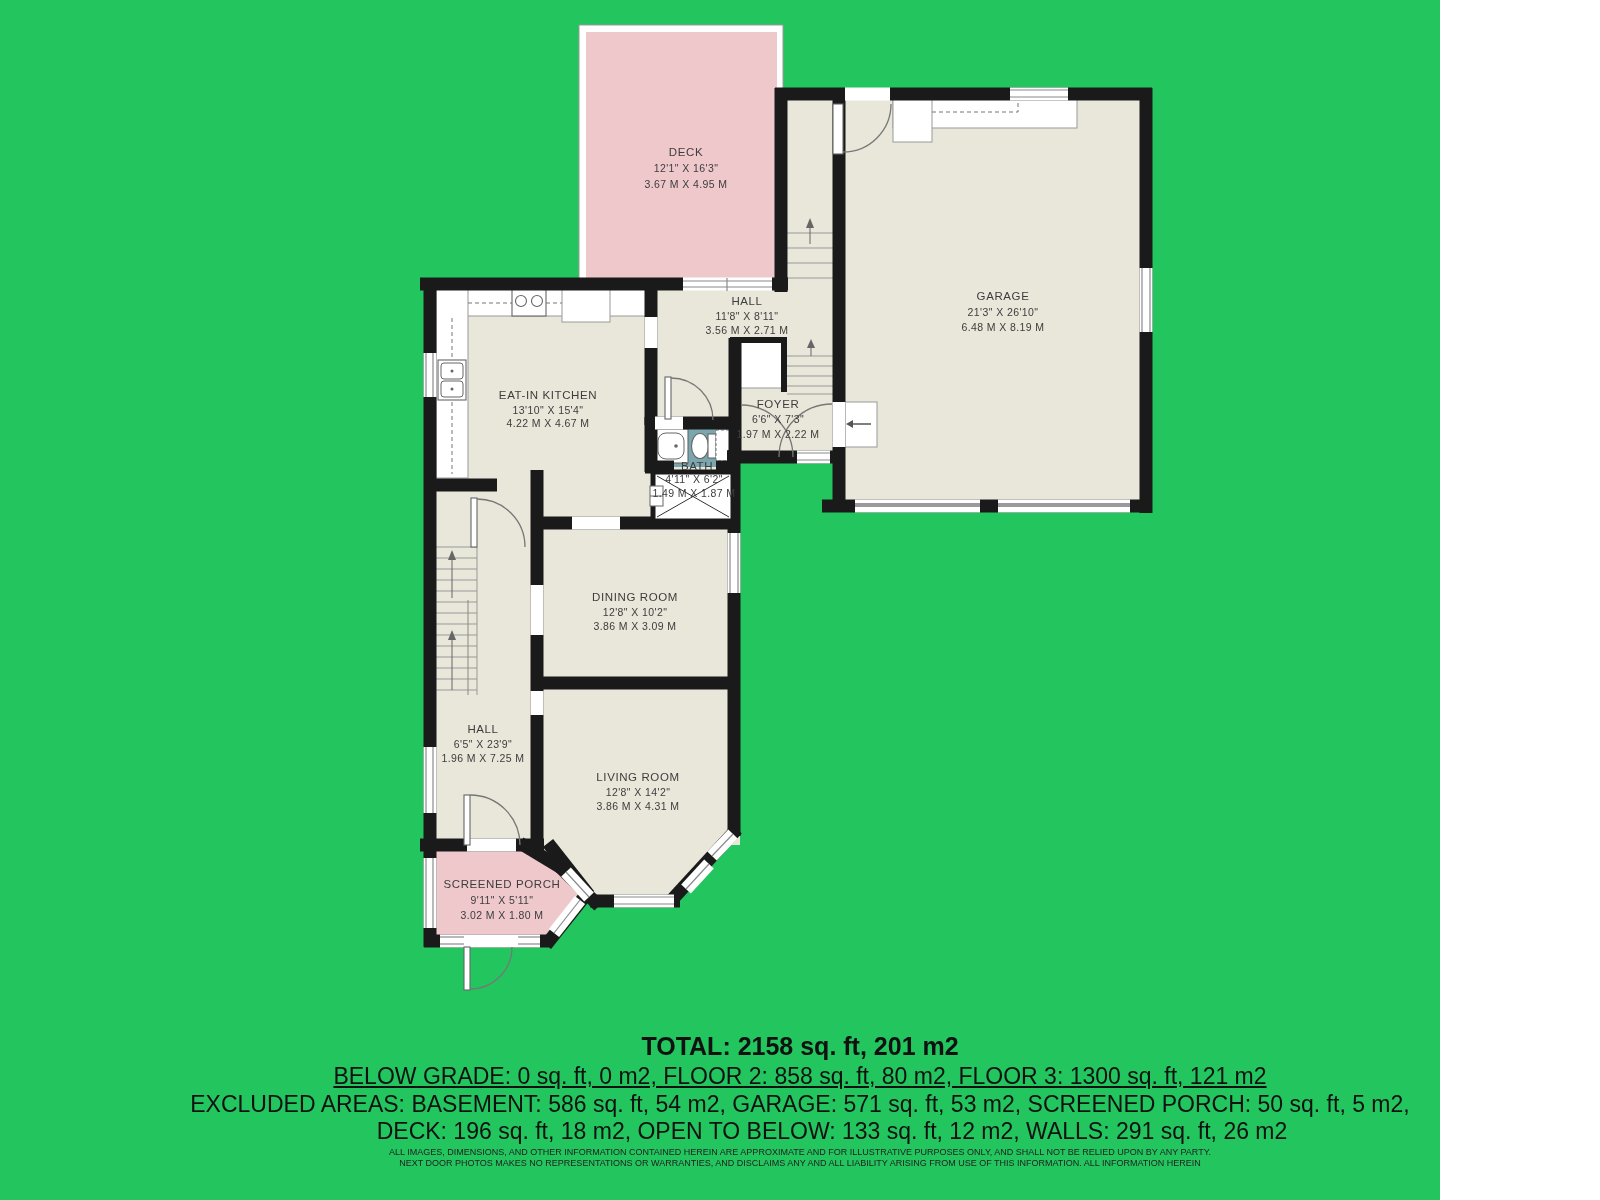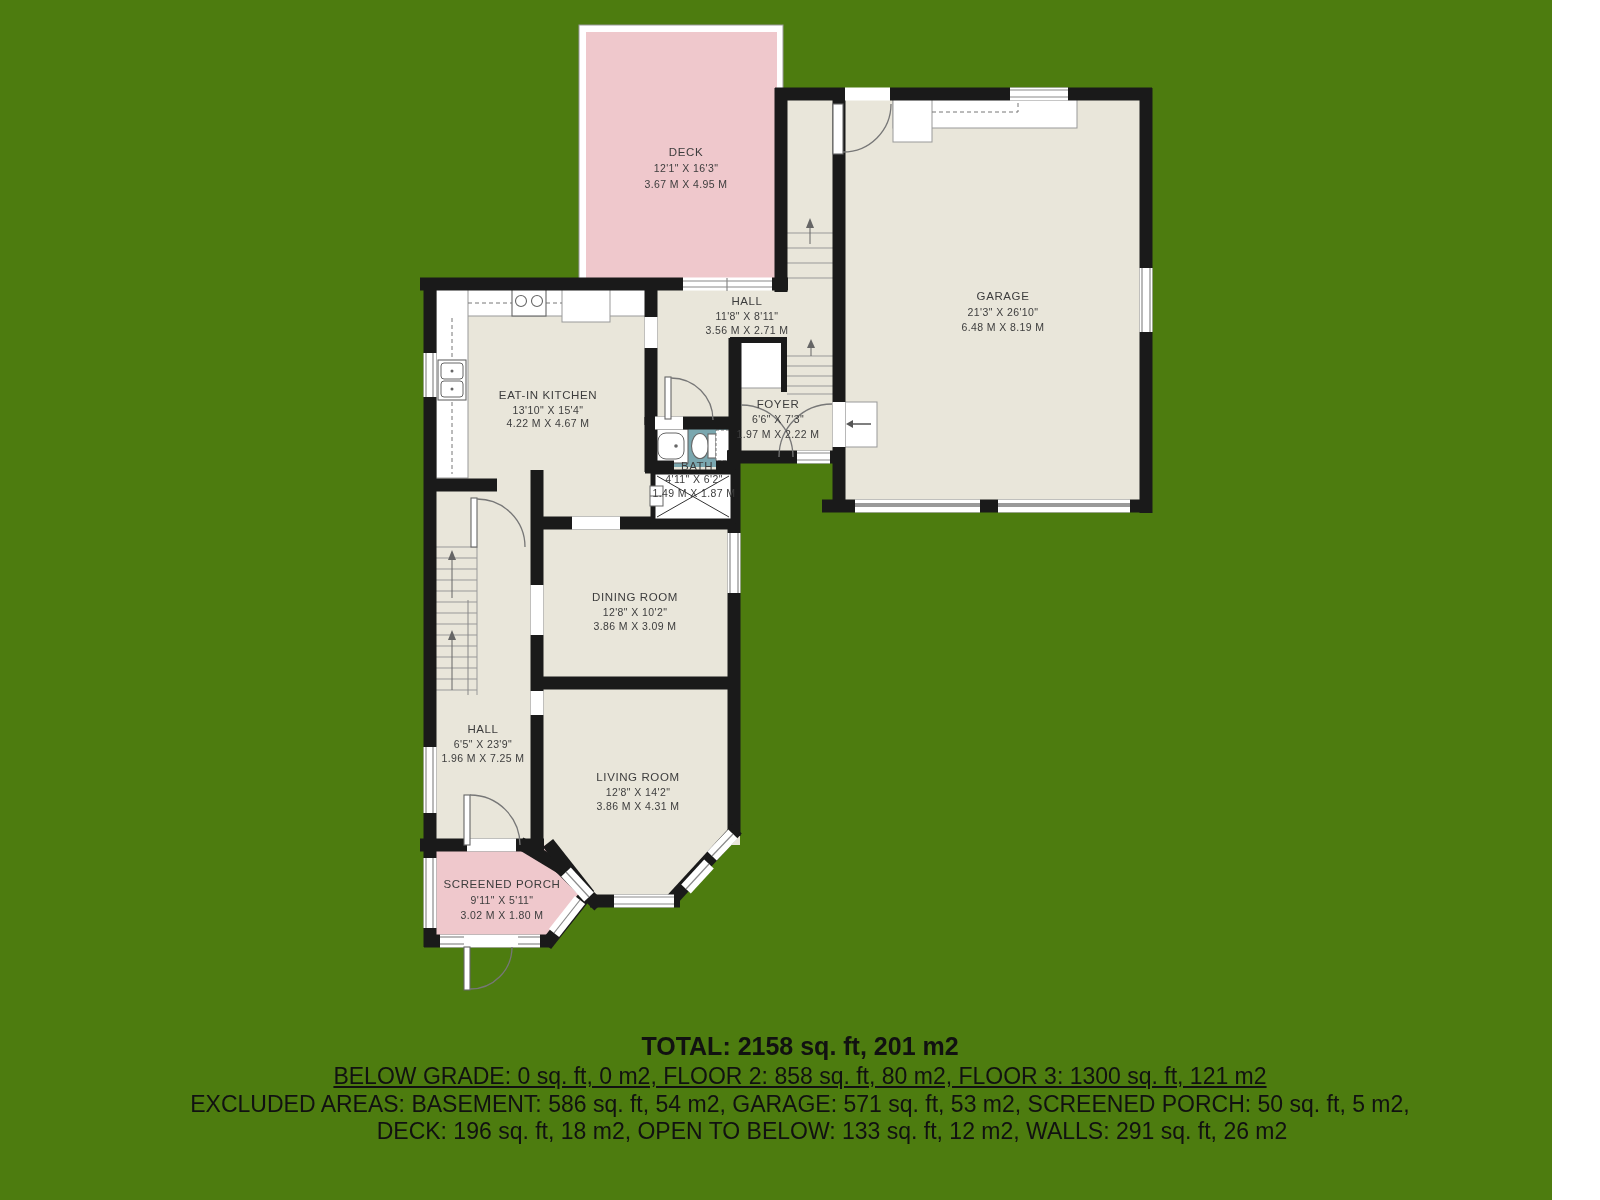--- a/index.html
+++ b/index.html
@@ -1,16 +1,16 @@
 <!DOCTYPE html>
 <html style="--wall: #1a1a1a; --floor: #e9e6da; --deck: #efc8cc; --bath: #7aa7af; --label: #3d3d3d; --summary: #111111;"><head>
 <meta charset="utf-8">
 <style>
   html,body{margin:0;padding:0;background:#ffffff;}
-  #canvas{position:relative;width:1552px;height:1200px;background:#4d7c0f;overflow:hidden;
+  #canvas{position:relative;width:1440px;height:1200px;background:#22c55e;overflow:hidden;
           font-family:"Liberation Sans", sans-serif;}
   #plan-svg{position:absolute;left:0;top:0;}
   .room-name{font-size:11.5px;letter-spacing:0.6px;fill:var(--label);text-anchor:middle;}
   .room-dim{font-size:10.5px;letter-spacing:0.4px;fill:var(--label);text-anchor:middle;}
   .wall{stroke:var(--wall);stroke-width:13;fill:none;stroke-linecap:butt;}
   .wall-thin{stroke:var(--wall);stroke-width:6;fill:none;}
   .gap{stroke:#ffffff;stroke-width:13;fill:none;}
   .winline{stroke:#8a8a8a;stroke-width:1.2;fill:none;}
   .fix{fill:#ffffff;stroke:#999;stroke-width:1;}
   .fix2{fill:#ffffff;stroke:#666;stroke-width:1.1;}
@@ -318,14 +318,16 @@
     <text class="room-dim" x="502" y="904">9'11" X 5'11"</text>
     <text class="room-dim" x="502" y="919">3.02 M X 1.80 M</text>
   </g>
 </svg>
 
   <div class="txtblock" id="total-line">TOTAL: 2158 sq. ft, 201 m2</div>
   <div class="txtblock sumline" id="sum-line2">BELOW GRADE: 0 sq. ft, 0 m2, FLOOR 2: 858 sq. ft, 80 m2, FLOOR 3: 1300 sq. ft, 121 m2</div>
   <div class="txtblock sumline" id="sum-line3">EXCLUDED AREAS: BASEMENT: 586 sq. ft, 54 m2, GARAGE: 571 sq. ft, 53 m2, SCREENED PORCH: 50 sq. ft, 5 m2,</div>
   <div class="txtblock sumline" id="sum-line4">DECK: 196 sq. ft, 18 m2, OPEN TO BELOW: 133 sq. ft, 12 m2, WALLS: 291 sq. ft, 26 m2</div>
   <div class="txtblock" id="disclaimer">
+    <div>ALL IMAGES, DIMENSIONS, AND OTHER INFORMATION CONTAINED HEREIN ARE APPROXIMATE AND FOR ILLUSTRATIVE PURPOSES ONLY, AND SHALL NOT BE RELIED UPON BY ANY PARTY.</div>
+    <div>NEXT DOOR PHOTOS MAKES NO REPRESENTATIONS OR WARRANTIES, AND DISCLAIMS ANY AND ALL LIABILITY ARISING FROM USE OF THIS INFORMATION. ALL INFORMATION HEREIN</div>
   </div>
 </div>
 
 </body></html>

